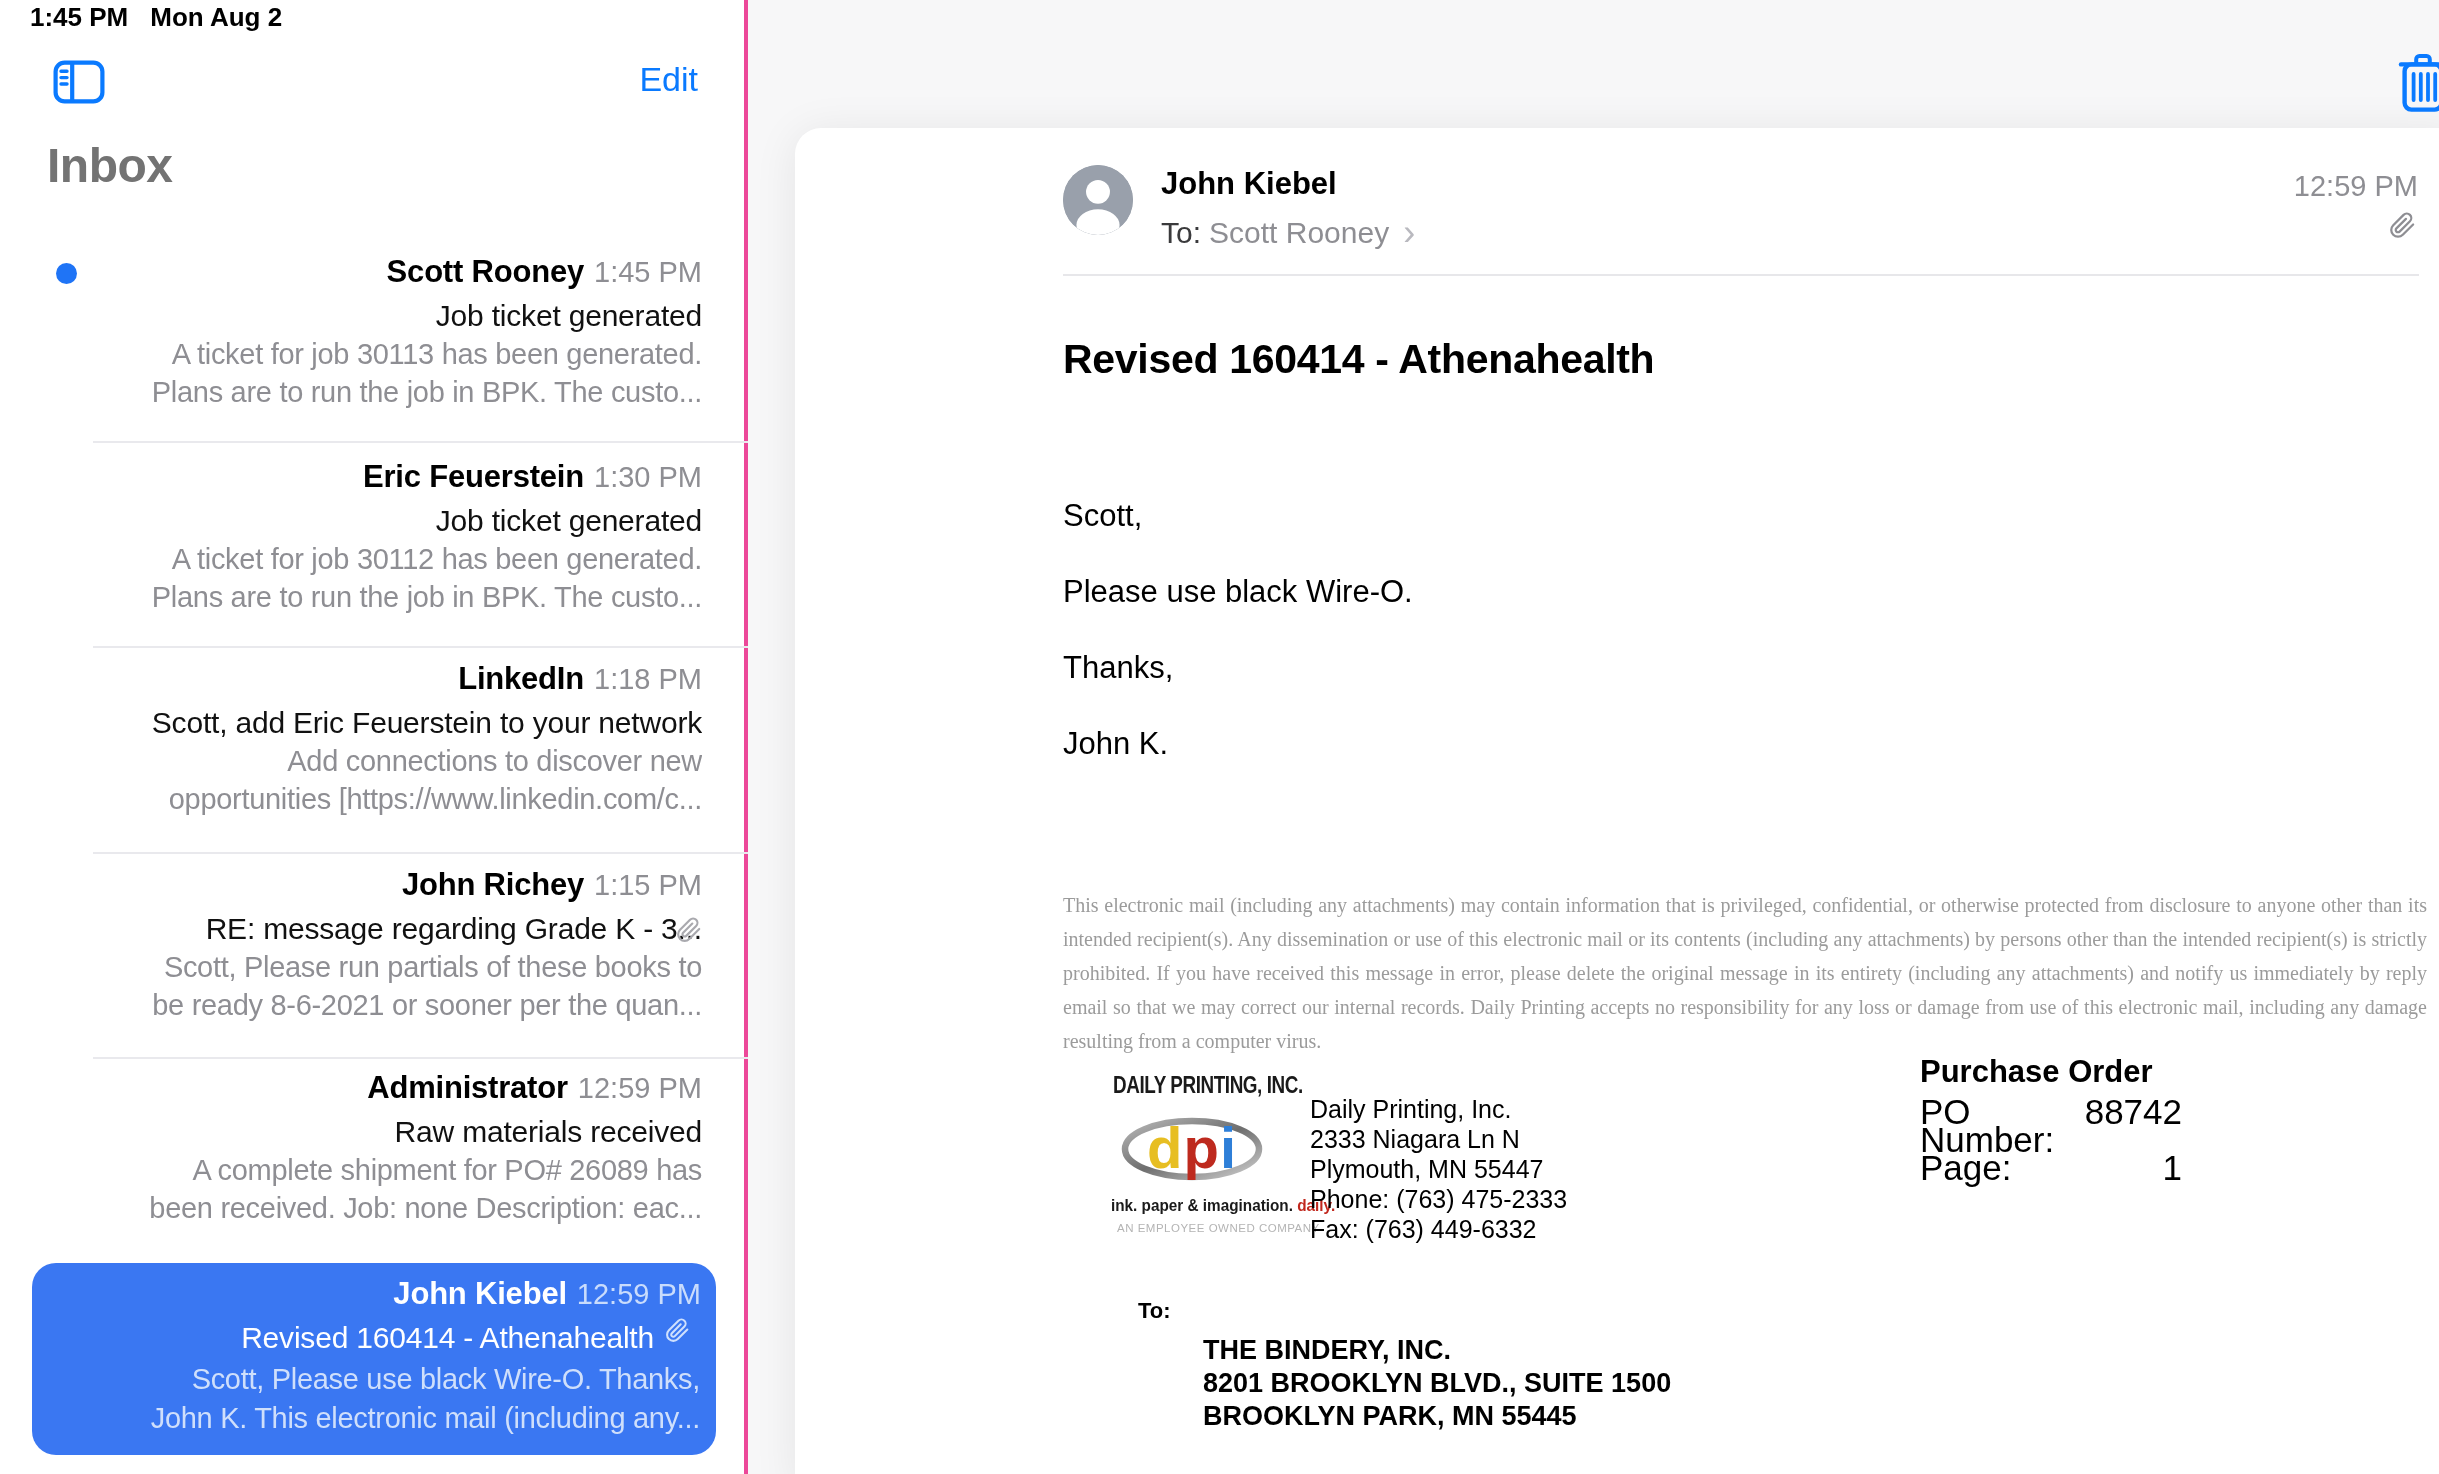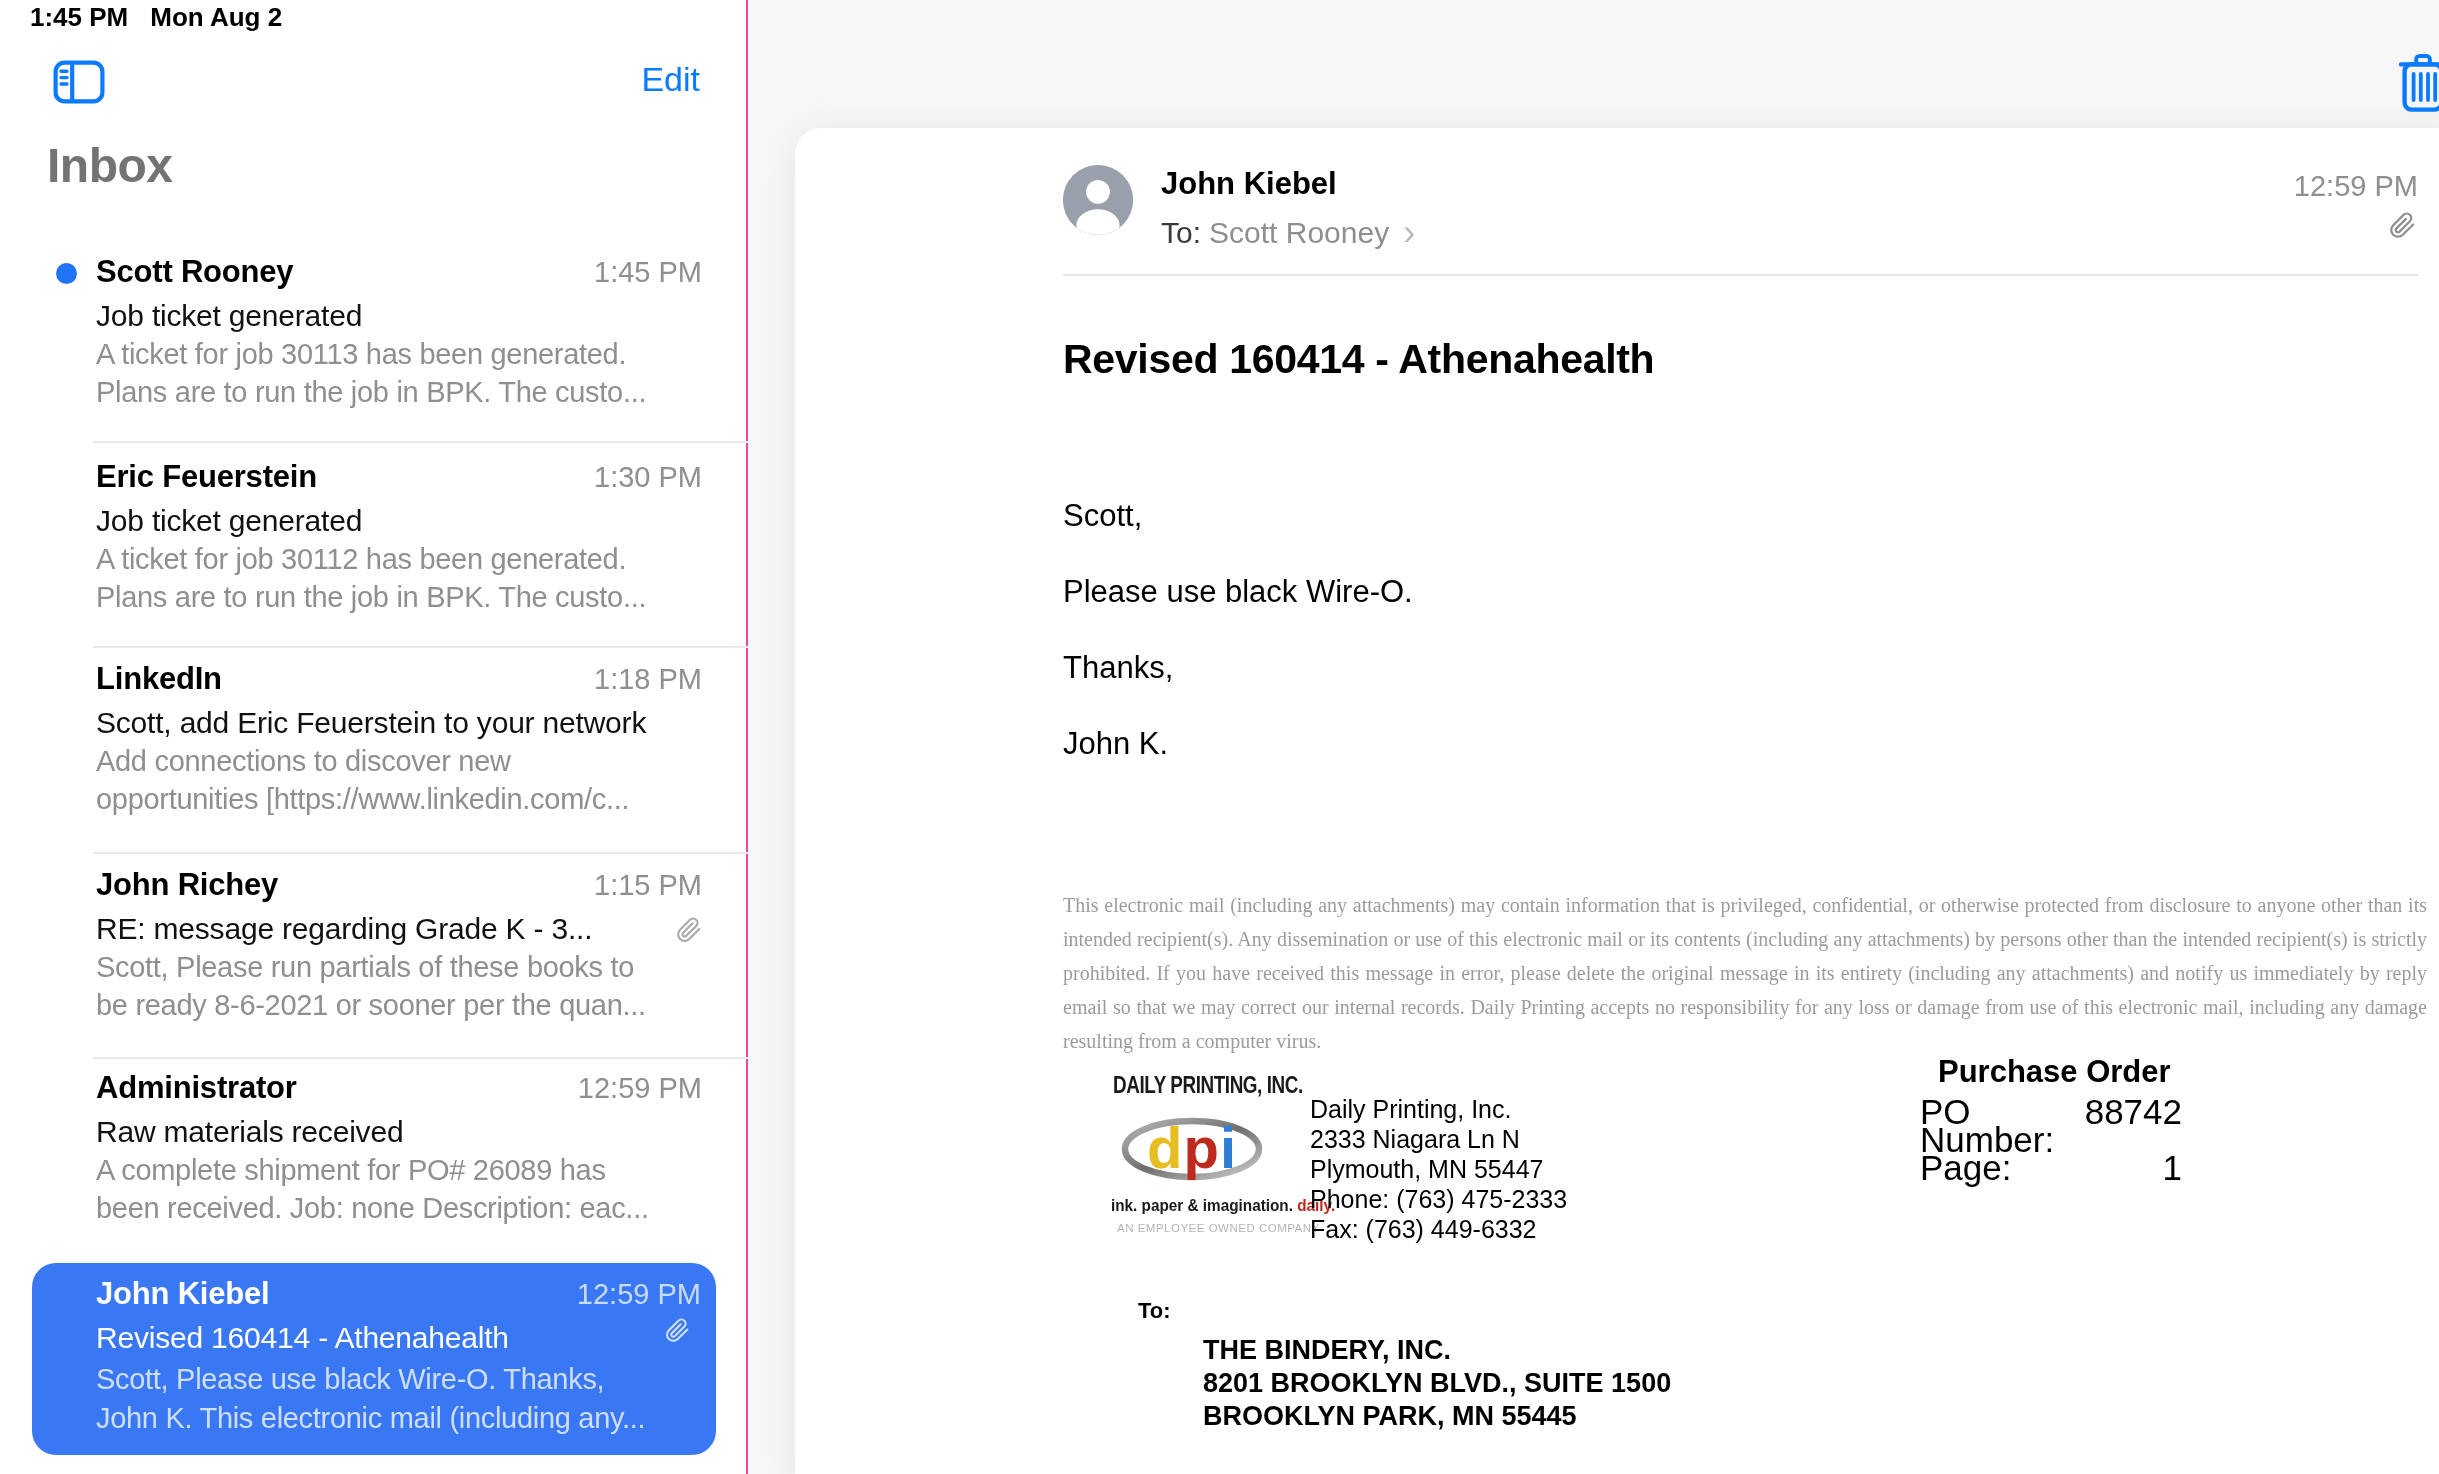--- a/index.html
+++ b/index.html
@@ -2,21 +2,21 @@
 <html><head>
 <meta charset="utf-8">
 <style>
   * { margin:0; padding:0; box-sizing:border-box; }
   html,body { width:2439px; height:1474px; overflow:hidden; background:#f7f7f8;
               font-family:"Liberation Sans", sans-serif; }
   #screen { position:relative; width:2439px; height:1474px; overflow:hidden; }
 
   
   #list-pane { position:absolute; left:0; top:0; width:748px; height:1474px;
-               background:#ffffff; border-right:2px solid #ec4899; z-index:2; }
+               background:#ffffff; border-right:4px solid #ec4899; z-index:2;text-align:right; }
   .status-bar { position:absolute; left:30px; top:0; font-size:26px; font-weight:600;
                 color:#000; line-height:34px; white-space:nowrap; }
   .status-bar .gap { display:inline-block; width:22px; }
   .sidebar-btn { position:absolute; left:53px; top:60px; width:52px; height:44px; cursor:pointer; }
   .edit-btn { position:absolute; right:46px; top:60px; font-size:34px; color:#0a7aff; cursor:pointer; }
   .inbox-title { position:absolute; left:47px; top:138px; font-size:48px; font-weight:700;
                  letter-spacing:-0.5px; color:#737373; }
 
   .mail-row { position:absolute; left:96px; width:606px; height:180px; cursor:pointer; }
   .row-line1 { display:flex; align-items:baseline; height:38px; }
@@ -77,21 +77,21 @@
                   color:#1a1a1a; transform:scaleX(0.82); transform-origin:left;
                   white-space:nowrap; letter-spacing:-0.5px; }
   .logo-oval { position:absolute; left:326px; top:984px; width:142px; height:72px; }
   .logo-tagline { position:absolute; left:316px; top:1068px; font-size:17px; font-weight:700;
                   color:#1a1a1a; white-space:nowrap; transform:scaleX(0.9); transform-origin:left; }
   .logo-tagline .red { color:#c1271d; }
   .logo-sub { position:absolute; left:322px; top:1094px; font-size:11.5px; color:#b4b4b4;
               letter-spacing:0.5px; white-space:nowrap; }
   .company-addr { position:absolute; left:515px; top:966px; font-size:25px; line-height:30px; color:#000; }
   .po-block { position:absolute; left:1125px; top:926px; width:262px; }
-  .po-title { font-size:31px; font-weight:700; color:#000; margin-bottom:8px;margin-left:18px; }
+  .po-title { font-size:31px; font-weight:700; color:#000; margin-bottom:8px; }
   .po-row { display:flex; font-size:35px; color:#000; line-height:28px; }
   .po-row .lbl { flex:1; }
   .po-row .val { text-align:right; }
   .to-label { position:absolute; left:343px; top:1170px; font-size:22px; font-weight:700; color:#000; }
   .to-lines { position:absolute; left:408px; top:1206px; font-size:27px; font-weight:700;
               line-height:33px; color:#000; white-space:nowrap; }
 </style>
 </head>
 <body>
 

